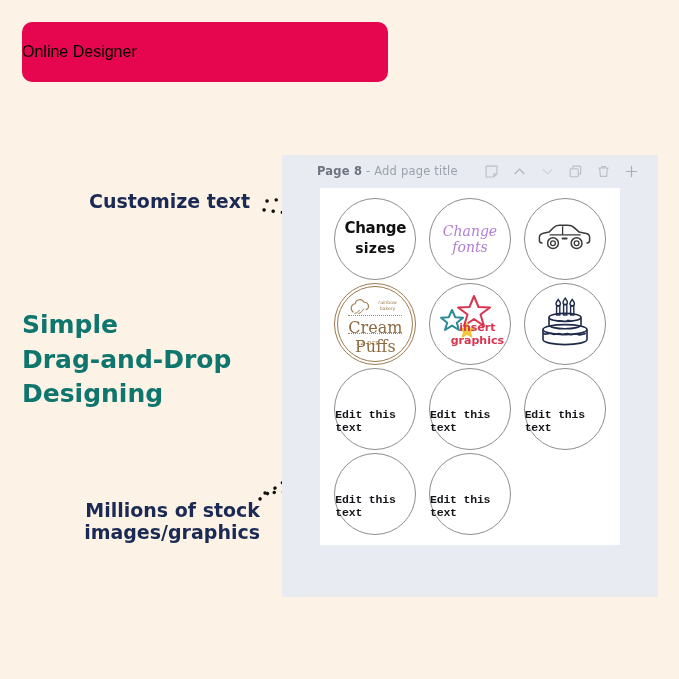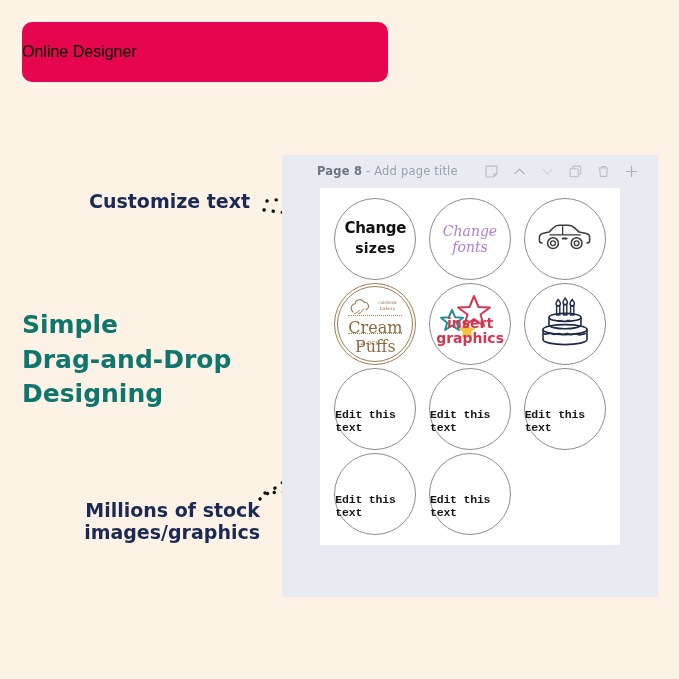--- a/index.html
+++ b/index.html
@@ -82,21 +82,21 @@
     font-family:"DejaVu Serif", serif;font-style:italic;
     font-size:14px;color:#b07ed0;line-height:1.15;text-align:center;
   }
   .type-here{
     font-family:"DejaVu Serif", serif;
     font-size:12.5px;color:#2b2b2b;letter-spacing:.3px;
   }
   .insert-graphics{
     position:absolute;right:6px;bottom:17px;
     font-family:"DejaVu Sans", sans-serif;font-weight:bold;
-    font-size:14px;color:#d7344f;line-height:1.12;text-align:center;
+    font-size:11px;color:#d7344f;line-height:1.12;text-align:center;
   }
   
   .sticker{position:relative;width:78px;height:78px;}
   .sticker-ring{
     position:absolute;inset:1px;border:1px solid #9c7a4e;border-radius:50%;
   }
   .brand-txt{
     position:absolute;left:42px;top:15px;font-size:4.6px;color:#9c7a4e;
     font-family:"DejaVu Sans", sans-serif;line-height:1.25;text-align:center;
   }

